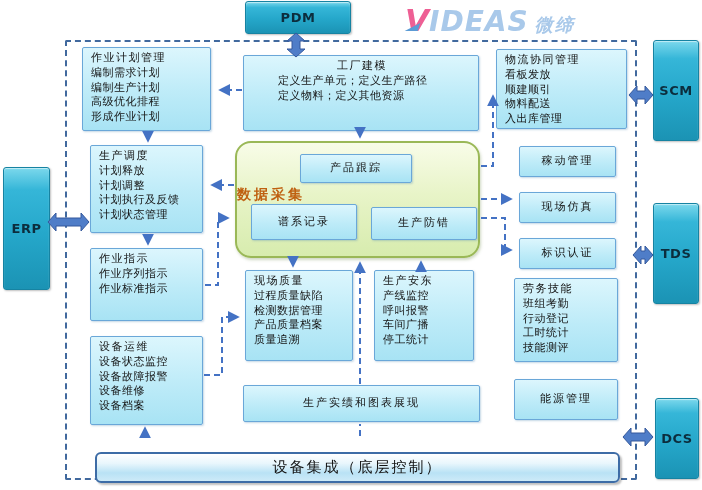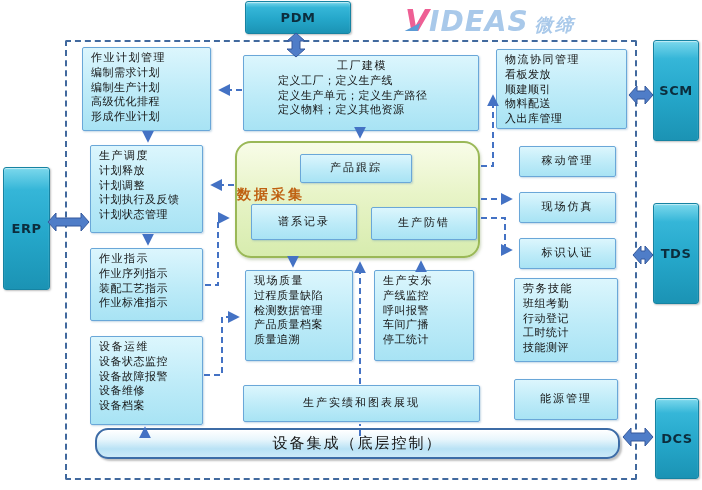--- a/index.html
+++ b/index.html
@@ -50,23 +50,23 @@
     box-shadow:1px 2px 3px rgba(100,130,60,.3);
     box-sizing:border-box;
   }
   .green .gl{
     position:absolute;left:0;width:100%;
     font-size:14px;font-weight:bold;letter-spacing:3px;color:#bf6010;
   }
 
   
   .bar{
-    position:absolute;left:95px;top:428px;width:525px;height:31px;
+    position:absolute;left:95px;top:452px;width:525px;height:31px;
     background:linear-gradient(180deg,#ffffff 0%,#e8f6fc 35%,#b9e2f5 70%,#cdeaf8 100%);
-    border:2px solid #3d6ca6;border-radius:13px;
+    border:2px solid #3d6ca6;border-radius:6px;
     box-shadow:inset 0 1px 0 #fff, 2px 2px 2px rgba(0,0,0,.25);
     display:flex;align-items:center;justify-content:center;
     box-sizing:border-box;
   }
   .bar .title{font-size:15px;letter-spacing:2px;color:#141414;}
 
   
   .logo{position:absolute;left:405px;top:2px;height:32px;font-style:italic;font-weight:bold;white-space:nowrap;}
   .logo .lv{color:#ee5f94;font-size:31px;}
   .logo .li{color:#a9c9ea;font-size:28px;letter-spacing:1px;}
@@ -119,35 +119,33 @@
     <div class="title">生产调度</div>
     <div class="item">计划释放</div>
     <div class="item">计划调整</div>
     <div class="item">计划执行及反馈</div>
     <div class="item">计划状态管理</div>
   </div>
 
   <div class="box" style="left:90px;top:248px;width:113px;height:73px;">
     <div class="title">作业指示</div>
     <div class="item">作业序列指示</div>
-    <div class="item">装配工艺指示</div>
     <div class="item">作业标准指示</div>
   </div>
 
   <div class="box" style="left:90px;top:336px;width:113px;height:89px;">
     <div class="title">设备运维</div>
     <div class="item">设备状态监控</div>
     <div class="item">设备故障报警</div>
     <div class="item">设备维修</div>
     <div class="item">设备档案</div>
   </div>
 
   <div class="box ctr" style="left:243px;top:55px;width:236px;height:76px;">
     <div class="title">工厂建模</div>
-    <div class="item" style="padding-left:26px;">定义工厂；定义生产线</div>
     <div class="item" style="padding-left:26px;">定义生产单元；定义生产路径</div>
     <div class="item" style="padding-left:26px;">定义物料；定义其他资源</div>
   </div>
 
   <div class="green">
     <div class="box single" style="left:63px;top:11px;width:112px;height:29px;">
       <div class="title">产品跟踪</div>
     </div>
     <div class="gl" style="top:43px;">数据采集</div>
     <div class="box single" style="left:14px;top:61px;width:106px;height:36px;">

